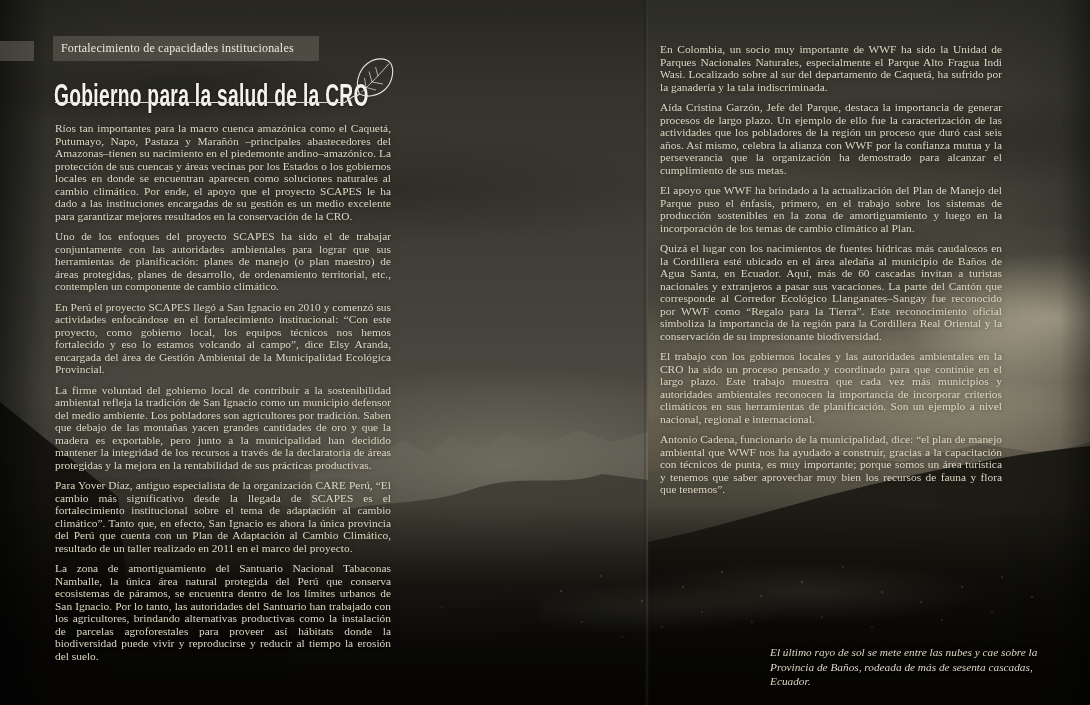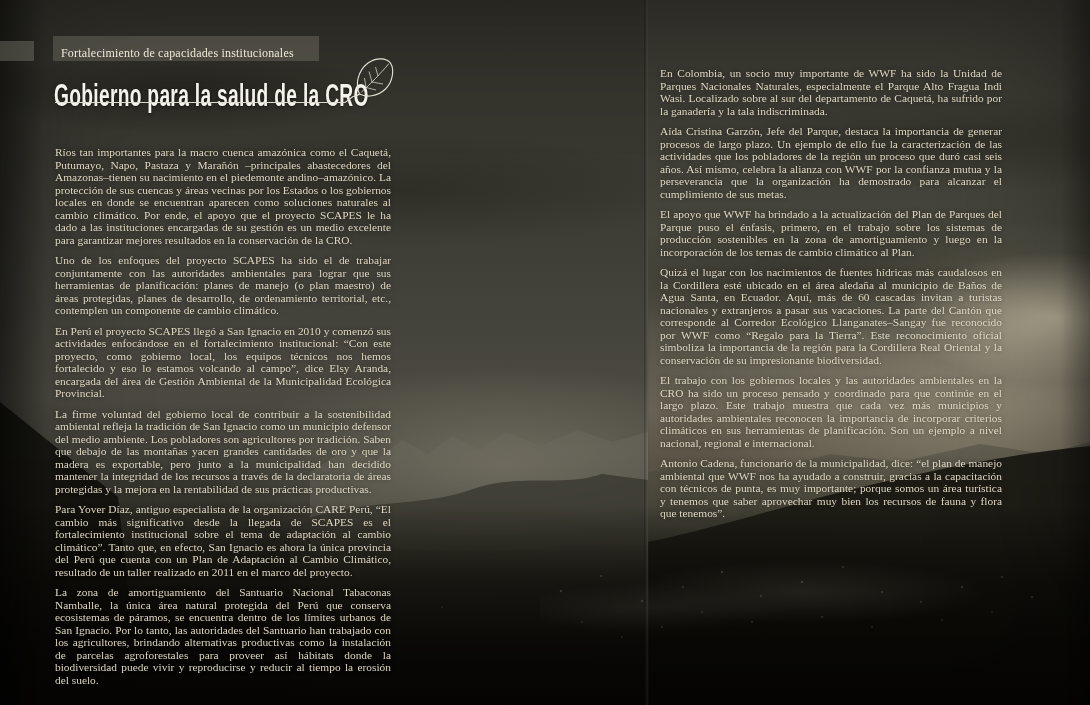--- a/index.html
+++ b/index.html
@@ -69,38 +69,38 @@
   #vignette{position:absolute;left:0;top:0;width:1090px;height:705px;
     box-shadow:inset 0 0 140px rgba(0,0,0,0.45);}
   
   #tag-edge{
     position:absolute;left:0;top:41px;width:34px;height:20px;
     background:rgba(150,146,132,0.35);
   }
   #tag-bar{
     position:absolute;left:53px;top:36px;width:266px;height:25px;
     background:rgba(165,161,146,0.26);
-    display:flex;align-items:flex-end;
+    display:flex;align-items:center;
   }
   #tag-bar span{
     padding-left:8px;font-size:12px;color:#efe9d9;letter-spacing:0.2px;
   }
   #title{
     position:absolute;left:54px;top:56px;width:520px;
     font-family:"Liberation Sans", sans-serif;font-weight:bold;
     font-size:32px;color:#f5f3ec;white-space:nowrap;
     transform:scaleX(0.60);transform-origin:left center;
     letter-spacing:0.5px;
     text-shadow:0 1px 3px rgba(0,0,0,0.5);
   }
   #title-rule-leaf{position:absolute;left:55px;top:56px;}
   
   .col{
     position:absolute;color:#ded7c2;font-size:11.4px;line-height:12.5px;
-    text-align:justify;text-shadow:0 0 5px rgba(0,0,0,0.45);margin-top:24px;
+    text-align:justify;text-shadow:0 0 5px rgba(0,0,0,0.45);
   }
   .col p{margin:0 0 8px 0;}
   #col-left{left:55px;top:122px;width:336px;}
   #col-right{left:660px;top:43px;width:342px;}
   #photo-caption{
     position:absolute;left:770px;top:645px;width:296px;
     font-style:italic;font-size:11.3px;line-height:14.5px;color:#ddd6c4;
     text-shadow:0 0 4px rgba(0,0,0,0.6);
   }
 </style>
@@ -160,20 +160,21 @@
     <p>Uno de los enfoques del proyecto SCAPES ha sido el de trabajar conjuntamente con las autoridades ambientales para lograr que sus herramientas de planificación: planes de manejo (o plan maestro) de áreas protegidas, planes de desarrollo, de ordenamiento territorial, etc., contemplen un componente de cambio climático.</p>
     <p>En Perú el proyecto SCAPES llegó a San Ignacio en 2010 y comenzó sus actividades enfocándose en el fortalecimiento institucional: “Con este proyecto, como gobierno local, los equipos técnicos nos hemos fortalecido y eso lo estamos volcando al campo”, dice Elsy Aranda, encargada del área de Gestión Ambiental de la Municipalidad Ecológica Provincial.</p>
     <p>La firme voluntad del gobierno local de contribuir a la sostenibilidad ambiental refleja la tradición de San Ignacio como un municipio defensor del medio ambiente. Los pobladores son agricultores por tradición. Saben que debajo de las montañas yacen grandes cantidades de oro y que la madera es exportable, pero junto a la municipalidad han decidido mantener la integridad de los recursos a través de la declaratoria de áreas protegidas y la mejora en la rentabilidad de sus prácticas productivas.</p>
     <p>Para Yover Díaz, antiguo especialista de la organización CARE Perú, “El cambio más significativo desde la llegada de SCAPES es el fortalecimiento institucional sobre el tema de adaptación al cambio climático”. Tanto que, en efecto, San Ignacio es ahora la única provincia del Perú que cuenta con un Plan de Adaptación al Cambio Climático,  resultado de un taller realizado en 2011 en el marco del proyecto.</p>
     <p>La zona de amortiguamiento del Santuario Nacional Tabaconas Namballe, la única área natural protegida del Perú que conserva ecosistemas de páramos, se encuentra dentro de los límites urbanos de San Ignacio. Por lo tanto, las autoridades del Santuario han trabajado con los agricultores, brindando alternativas productivas como la instalación de parcelas agroforestales para proveer así hábitats donde la biodiversidad puede vivir y reproducirse y reducir al tiempo la erosión del suelo.</p>
   </div>
 
   <div class="col" id="col-right">
     <p>En Colombia, un socio muy importante de WWF ha sido la Unidad de Parques Nacionales Naturales, especialmente el Parque Alto Fragua Indi Wasi. Localizado sobre al sur del departamento de Caquetá, ha sufrido por la ganadería y la tala indiscriminada.</p>
     <p>Aída Cristina Garzón, Jefe del Parque, destaca la importancia de generar procesos de largo plazo. Un ejemplo de ello fue la caracterización de las actividades que los pobladores de la región un proceso que duró casi seis años. Así mismo, celebra la alianza con WWF por la confianza mutua y la perseverancia que la organización ha demostrado para alcanzar el cumplimiento de sus metas.</p>
-    <p>El apoyo que WWF ha brindado a la actualización del Plan de Parques del Parque puso el énfasis, primero, en el trabajo sobre los sistemas de producción sostenibles en la zona de amortiguamiento y luego en la incorporación de los temas de cambio climático al Plan.</p>
+    <p>El apoyo que WWF ha brindado a la actualización del Plan de Manejo del Parque puso el énfasis, primero, en el trabajo sobre los sistemas de producción sostenibles en la zona de amortiguamiento y luego en la incorporación de los temas de cambio climático al Plan.</p>
     <p>Quizá el lugar con los nacimientos de fuentes hídricas más caudalosos en la Cordillera esté ubicado en el área aledaña al municipio de Baños de Agua Santa, en Ecuador. Aquí, más de 60 cascadas invitan a turistas nacionales y extranjeros a pasar sus vacaciones. La parte del Cantón que corresponde al Corredor Ecológico Llanganates–Sangay fue reconocido por WWF como “Regalo para la Tierra”. Este reconocimiento oficial simboliza la importancia de la región para la Cordillera Real Oriental y la conservación de su impresionante biodiversidad.</p>
     <p>El trabajo con los gobiernos locales y las autoridades ambientales en la CRO ha sido un proceso pensado y coordinado para que continúe en el largo plazo. Este trabajo muestra que cada vez más municipios y autoridades ambientales reconocen la importancia de incorporar criterios climáticos en sus herramientas de planificación. Son un ejemplo a nivel nacional, regional e internacional.</p>
     <p>Antonio Cadena, funcionario de la municipalidad, dice: “el plan de manejo ambiental que WWF nos ha ayudado a construir, gracias a la capacitación con técnicos de punta, es muy importante; porque somos un área turística y tenemos que saber aprovechar muy bien los recursos de fauna y flora que tenemos”.</p>
   </div>
 
+  <div id="photo-caption">El último rayo de sol se mete entre las nubes y cae sobre la Provincia de Baños, rodeada de más de sesenta cascadas, Ecuador.</div>
 
 </div>
 
 </body></html>

